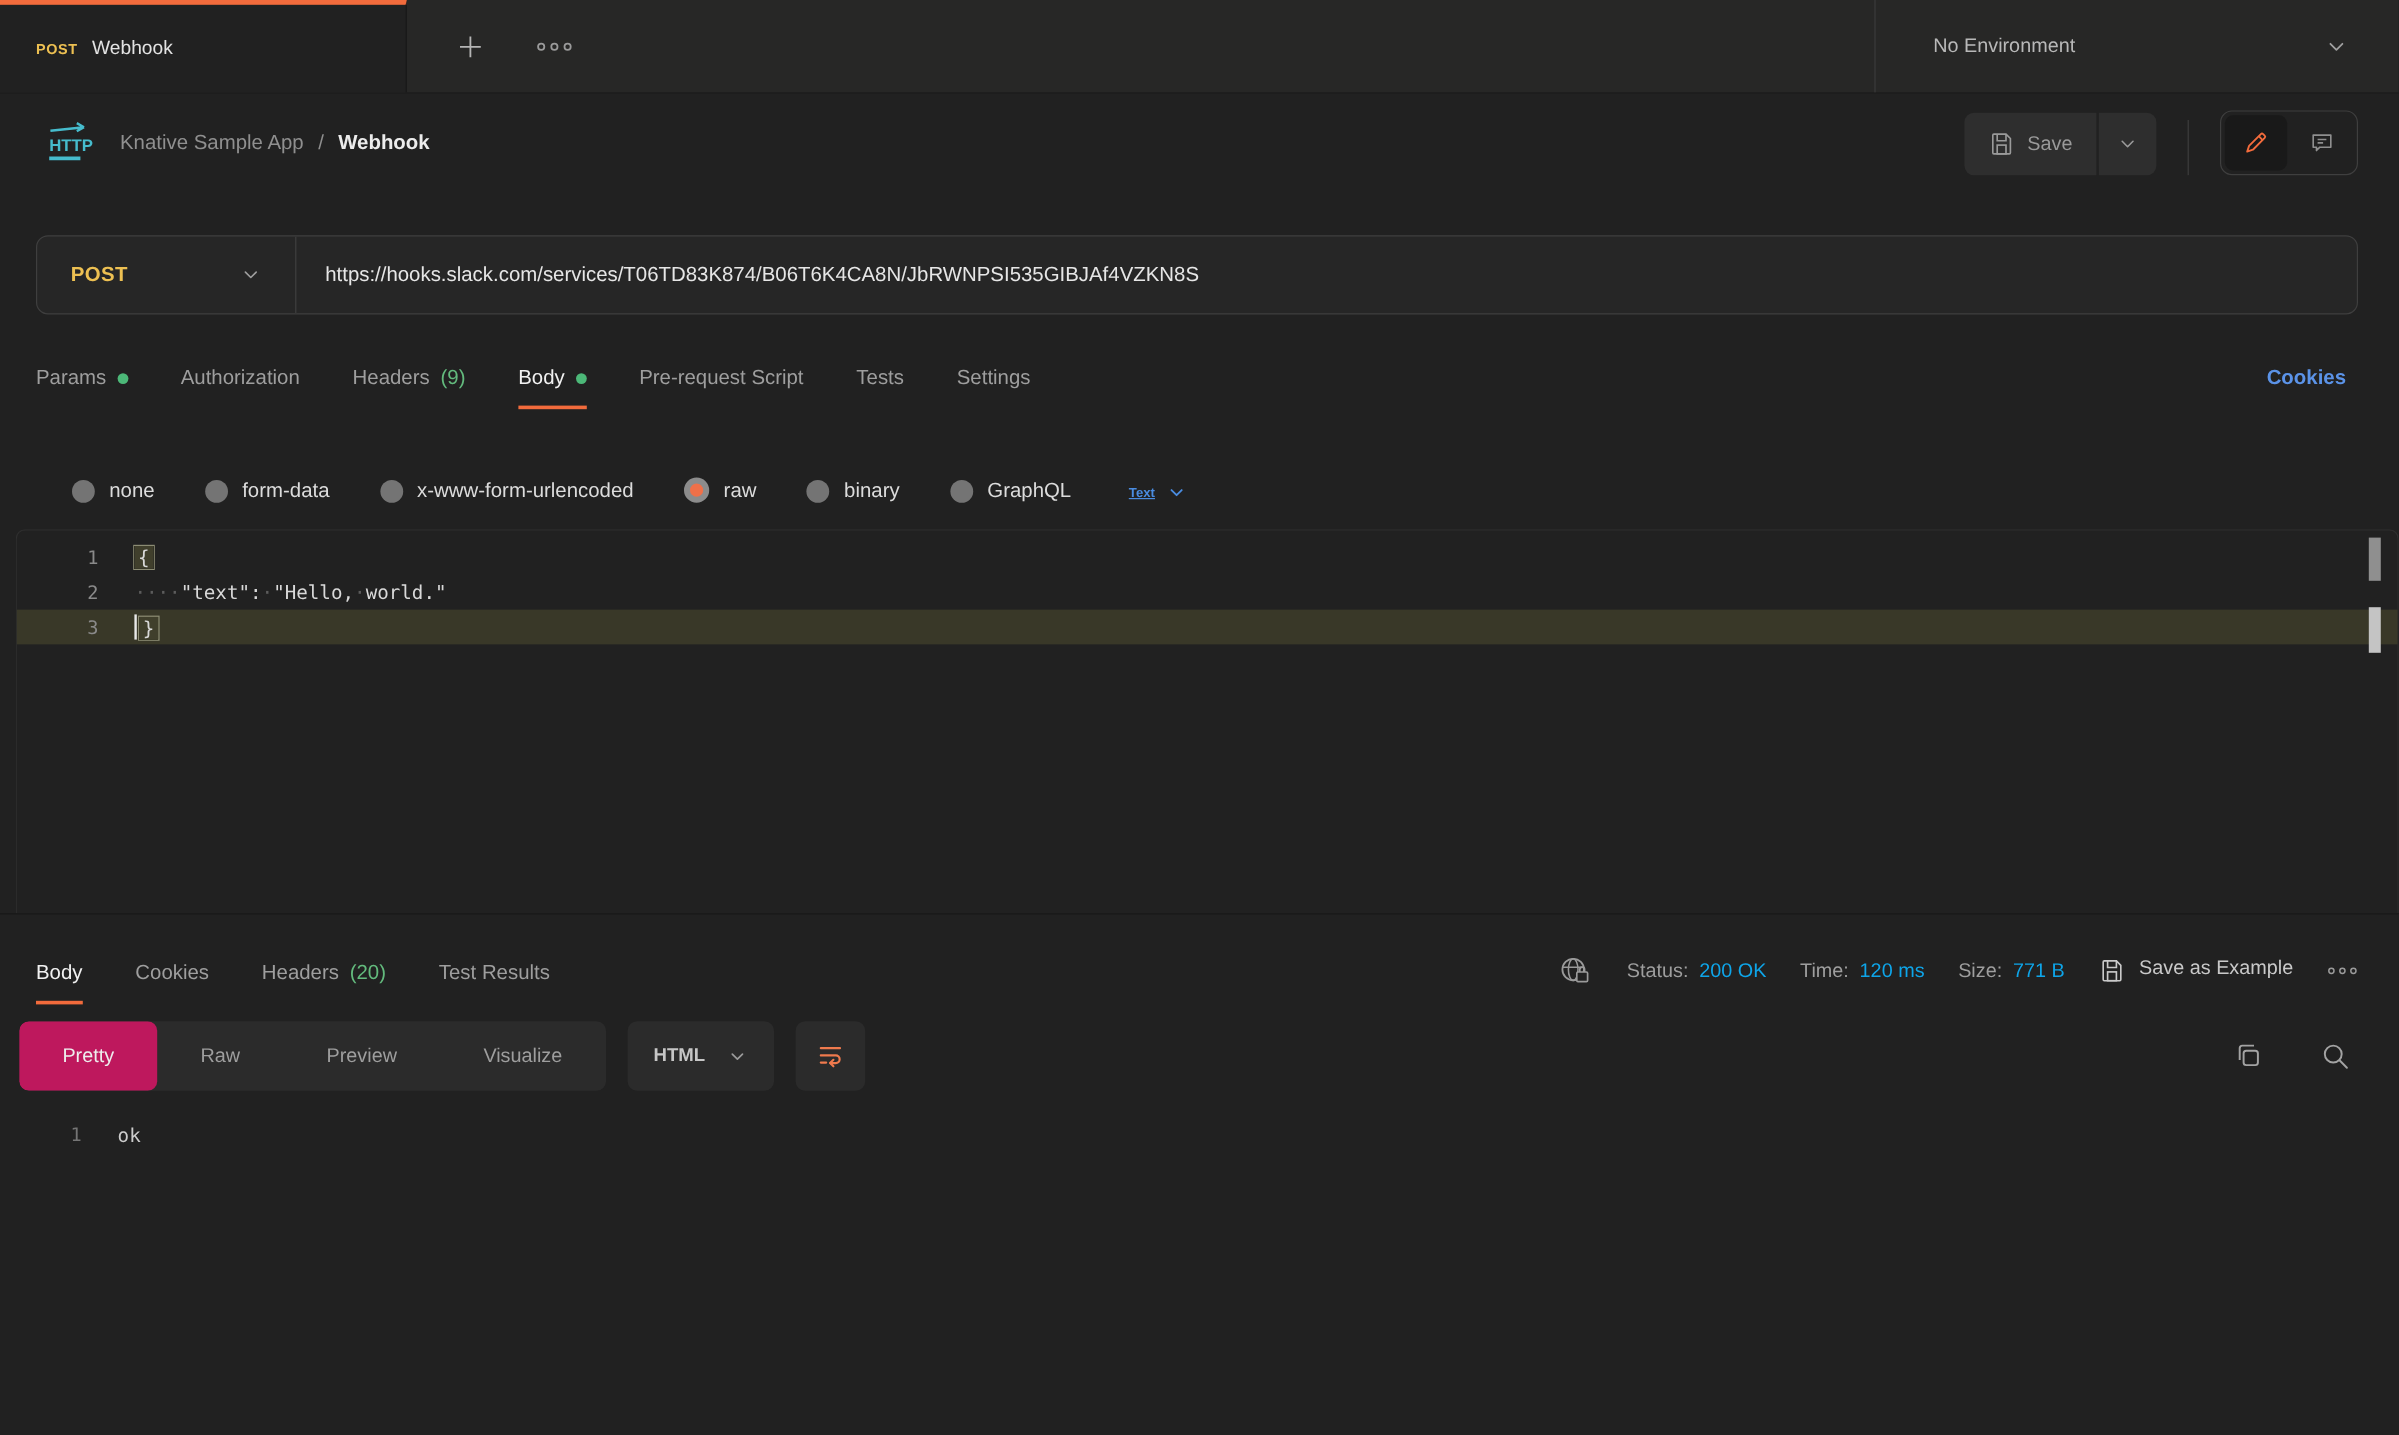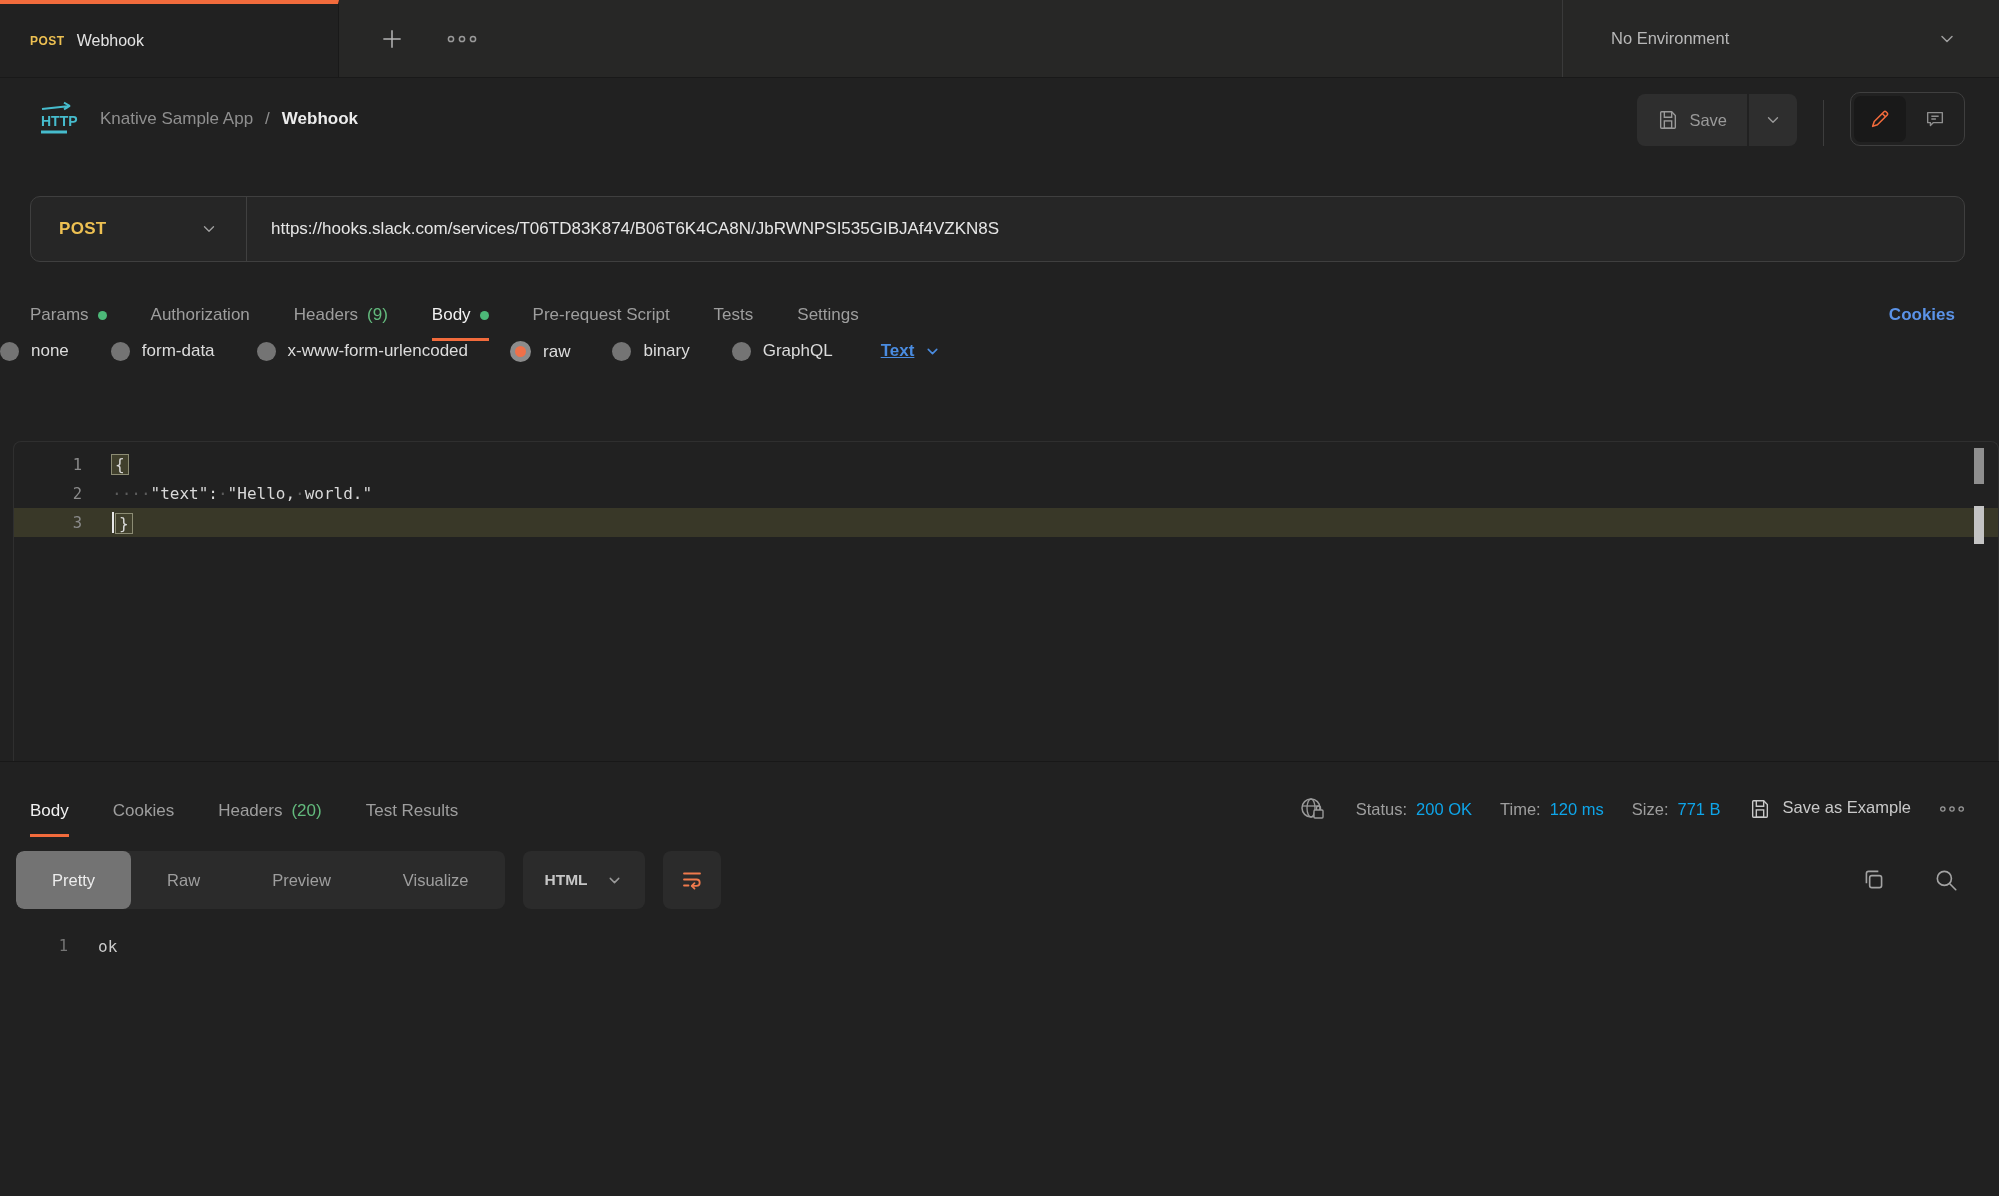--- a/index.html
+++ b/index.html
@@ -49,25 +49,25 @@
 
   
   .req-tabs { height:79px; display:flex; align-items:flex-end; padding:0 44px 0 30px; gap:44px; }
   .rtab { padding-bottom:16px; font-size:17px; color:#9e9e9e; display:flex; align-items:center; gap:9px; cursor:pointer; }
   .rtab.active { color:#f1f1f1; border-bottom:3px solid #f26b3c; padding-bottom:13px; }
   .badge-green { color:#63ba7d; }
   .dot { width:9px; height:9px; border-radius:50%; background:#4cb878; }
   .cookies-link { margin-left:auto; padding-bottom:16px; font-size:17px; font-weight:600; color:#5b93e8; cursor:pointer; }
 
   
-  .mode-row { height:78px; display:flex; align-items:flex-start; gap:42px; }
+  .mode-row { height:78px; display:flex; align-items:flex-end; padding-left:60px; gap:42px; }
   .bmode { display:flex; align-items:center; gap:12px; font-size:17px; color:#dcdcdc; cursor:pointer; }
   .radio { width:19px; height:19px; border-radius:50%; background:#747474; flex:none; }
   .radio.sel { width:21px; height:21px; border:5px solid #8c8c8c; background:#ef7049; }
-  .lang-select { display:flex; align-items:center; gap:10px; margin-left:6px; font-size:17px; font-weight:600; color:#4a8ce0; cursor:pointer;text-decoration:underline; }
+  .lang-select { display:flex; align-items:center; gap:10px; margin-left:6px; font-size:11px; font-weight:600; color:#4a8ce0; cursor:pointer;text-decoration:underline; }
 
   
   .editor { margin:22px 0 0 13px; width:calc(100% - 13px); height:320px; position:relative;
             border:1px solid #2f2f2f; border-bottom:none; border-radius:8px 8px 0 0; padding-top:8px;
             font-size:16px; background:#212121; }
   .eline { height:29px; display:flex; align-items:center; }
   .eline.current { background:#393828; }
   .lnum { width:68px; text-align:right; color:#8a8a8a; font-size:15.5px; flex:none; }
   .lcontent { margin-left:30px; color:#d9d9d9; white-space:pre; }
   .ws { color:#5c5c5c; }
@@ -82,21 +82,21 @@
   .resp-tabs { height:75px; display:flex; align-items:flex-end; padding:0 34px 0 30px; gap:44px; }
   .resp-meta { margin-left:auto; display:flex; align-items:center; gap:28px; padding-bottom:14px; }
   .meta-pair { display:flex; gap:9px; font-size:16.5px; }
   .meta-label { color:#9e9e9e; }
   .meta-value { color:#0ea5e9; }
   .save-example { display:flex; gap:12px; color:#c9c9c9; font-size:16.5px; cursor:pointer; }
 
   .resp-toolbar { margin:14px 40px 0 16px; height:58px; display:flex; align-items:center; }
   .segctl { display:flex; background:#2b2b2b; border-radius:8px; height:58px; overflow:hidden; }
   .seg { padding:0 36px; display:flex; align-items:center; font-size:16.5px; color:#9e9e9e; cursor:pointer; }
-  .seg.active { background:#737373; color:#ededed; border-radius:8px; }
+  .seg.active { background:#be185d; color:#ededed; border-radius:8px; }
   .fmt-btn { margin-left:18px; background:#2b2b2b; border-radius:8px; height:58px; padding:0 22px;
              display:flex; align-items:center; gap:18px; color:#c6c6c6; font-size:15.5px; font-weight:600; cursor:pointer; }
   .wrap-btn { margin-left:18px; background:#2b2b2b; border-radius:8px; height:58px; width:58px;
               display:flex; align-items:center; justify-content:center; cursor:pointer; }
   .resp-icons { margin-left:auto; display:flex; align-items:center; gap:46px; }
 
   .resp-body { margin-top:28px; display:flex; font-size:16px; }
   .rnum { width:68px; text-align:right; color:#757575; font-size:15.5px; }
   .rtext { margin-left:30px; color:#cccccc; }
 

